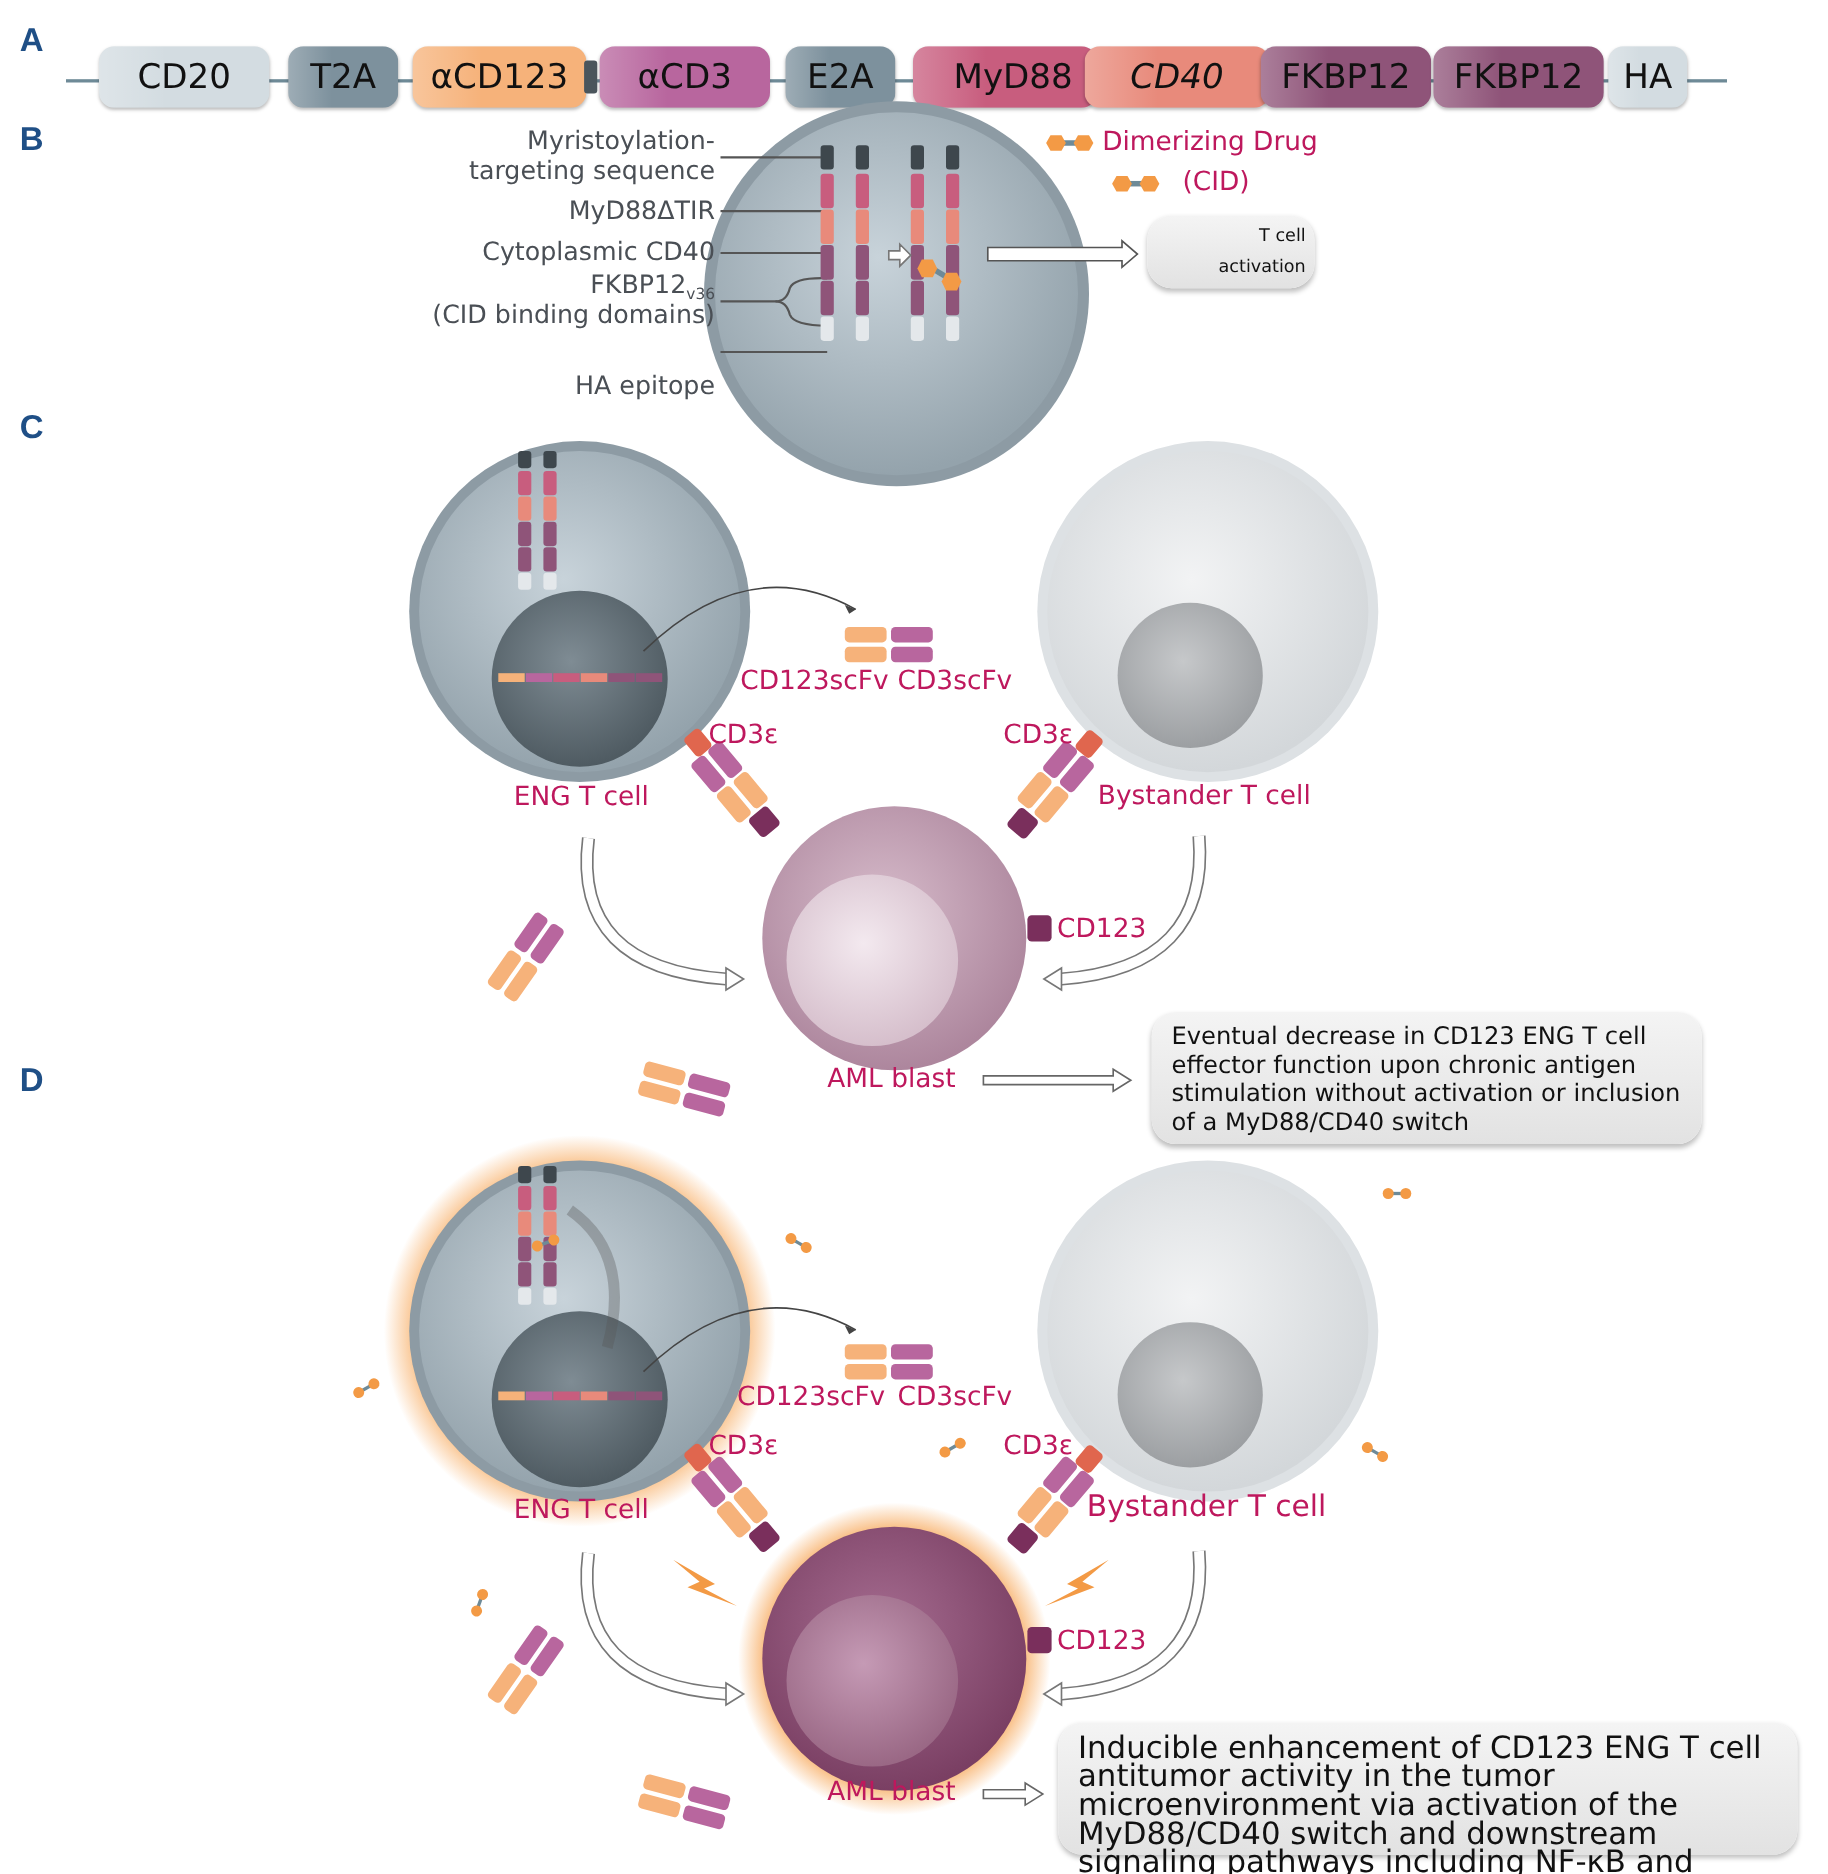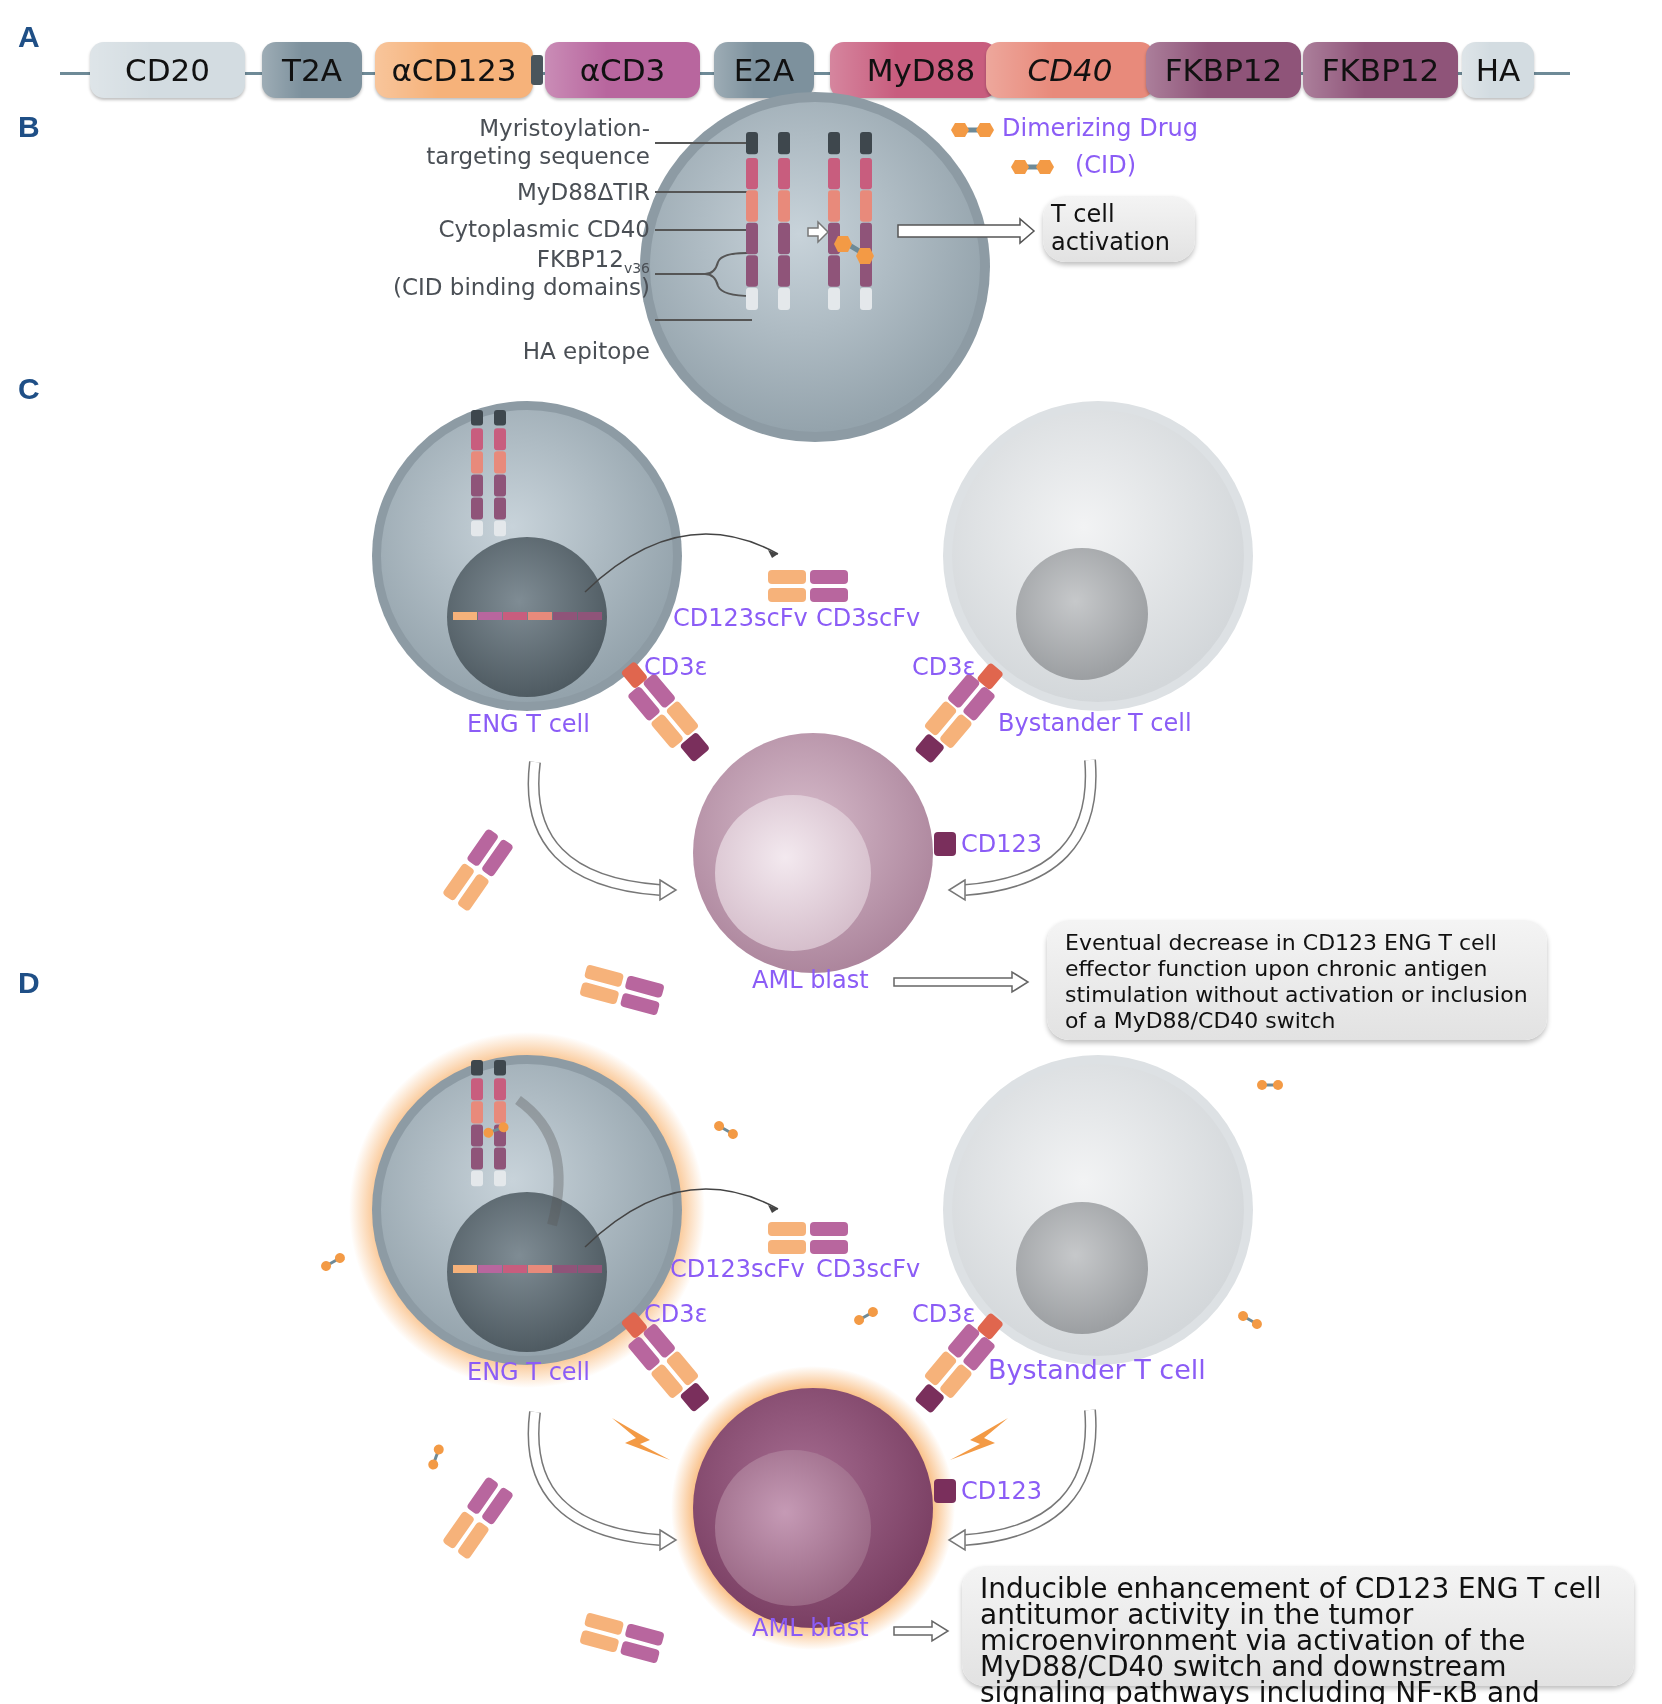--- a/index.html
+++ b/index.html
@@ -2,21 +2,21 @@
 <html><head>
 <meta charset="utf-8">
 <style>
   html,body{margin:0;padding:0;background:#fff;}
   body{width:1662px;height:1704px;position:relative;overflow:hidden;font-family:"DejaVu Sans",sans-serif;color:#1a1a1a;}
   .abs{position:absolute;}
   .panel-letter{position:absolute;font-family:"Liberation Sans",sans-serif;font-weight:bold;font-size:30px;color:#1f4f86;}
   .construct-line{position:absolute;left:60px;top:72px;width:1510px;height:3px;background:#6e8a97;}
   .seg{position:absolute;top:42px;height:56px;border-radius:14px;display:flex;align-items:center;justify-content:center;font-size:31px;color:#111;box-shadow:0 2px 3px rgba(0,0,0,.25);}
   .label{position:absolute;font-size:23px;color:#4a4f55;text-align:right;line-height:28px;}
-  .label-dark{position:absolute;font-size:24px;color:#8b5cf6;}
+  .label-dark{position:absolute;font-size:24px;color:#be185d;}
   .callout{position:absolute;background:linear-gradient(180deg,#f4f4f4,#e2e2e2);border-radius:22px;box-shadow:0 3px 5px rgba(0,0,0,.25);font-size:22px;line-height:26px;color:#111;padding:10px 18px;box-sizing:border-box;}
 </style>
 </head>
 <body>
 
 <div class="panel-letter" style="left:18px;top:20px">A</div>
 <div class="panel-letter" style="left:18px;top:110px">B</div>
 <div class="panel-letter" style="left:18px;top:372px">C</div>
 <div class="panel-letter" style="left:18px;top:966px">D</div>
 
@@ -366,21 +366,21 @@
 
 <div class="label" style="left:330px;top:114px;width:320px">Myristoylation-</div>
 <div class="label" style="left:330px;top:142px;width:320px">targeting sequence</div>
 <div class="label" style="left:330px;top:178px;width:320px">MyD88ΔTIR</div>
 <div class="label" style="left:330px;top:215px;width:320px">Cytoplasmic CD40</div>
 <div class="label" style="left:330px;top:245px;width:320px"><span>FKBP12</span><sub style="font-size:14px">v36</sub></div>
 <div class="label" style="left:330px;top:273px;width:320px">(CID binding domains)</div>
 <div class="label" style="left:330px;top:337px;width:320px">HA epitope</div>
 <div class="label-dark" style="left:1002px;top:114px">Dimerizing Drug</div>
 <div class="label-dark" style="left:1075px;top:151px">(CID)</div>
-<div class="callout" style="left:1043px;top:196px;width:152px;height:66px;text-align:left;padding:4px 8px;font-size:24px;line-height:28px">
+<div class="callout" style="left:1043px;top:196px;width:152px;height:66px;text-align:right;padding:4px 8px;font-size:16px;line-height:28px">
   <div>T cell</div>
   <div>activation</div>
 </div>
 
 <div class="label-dark" style="left:673px;top:604px">CD123scFv</div>
 <div class="label-dark" style="left:816px;top:604px">CD3scFv</div>
 <div class="label-dark" style="left:644px;top:653px">CD3ε</div>
 <div class="label-dark" style="left:912px;top:653px">CD3ε</div>
 <div class="label-dark" style="left:467px;top:710px">ENG T cell</div>
 <div class="label-dark" style="left:998px;top:709px">Bystander T cell</div>

